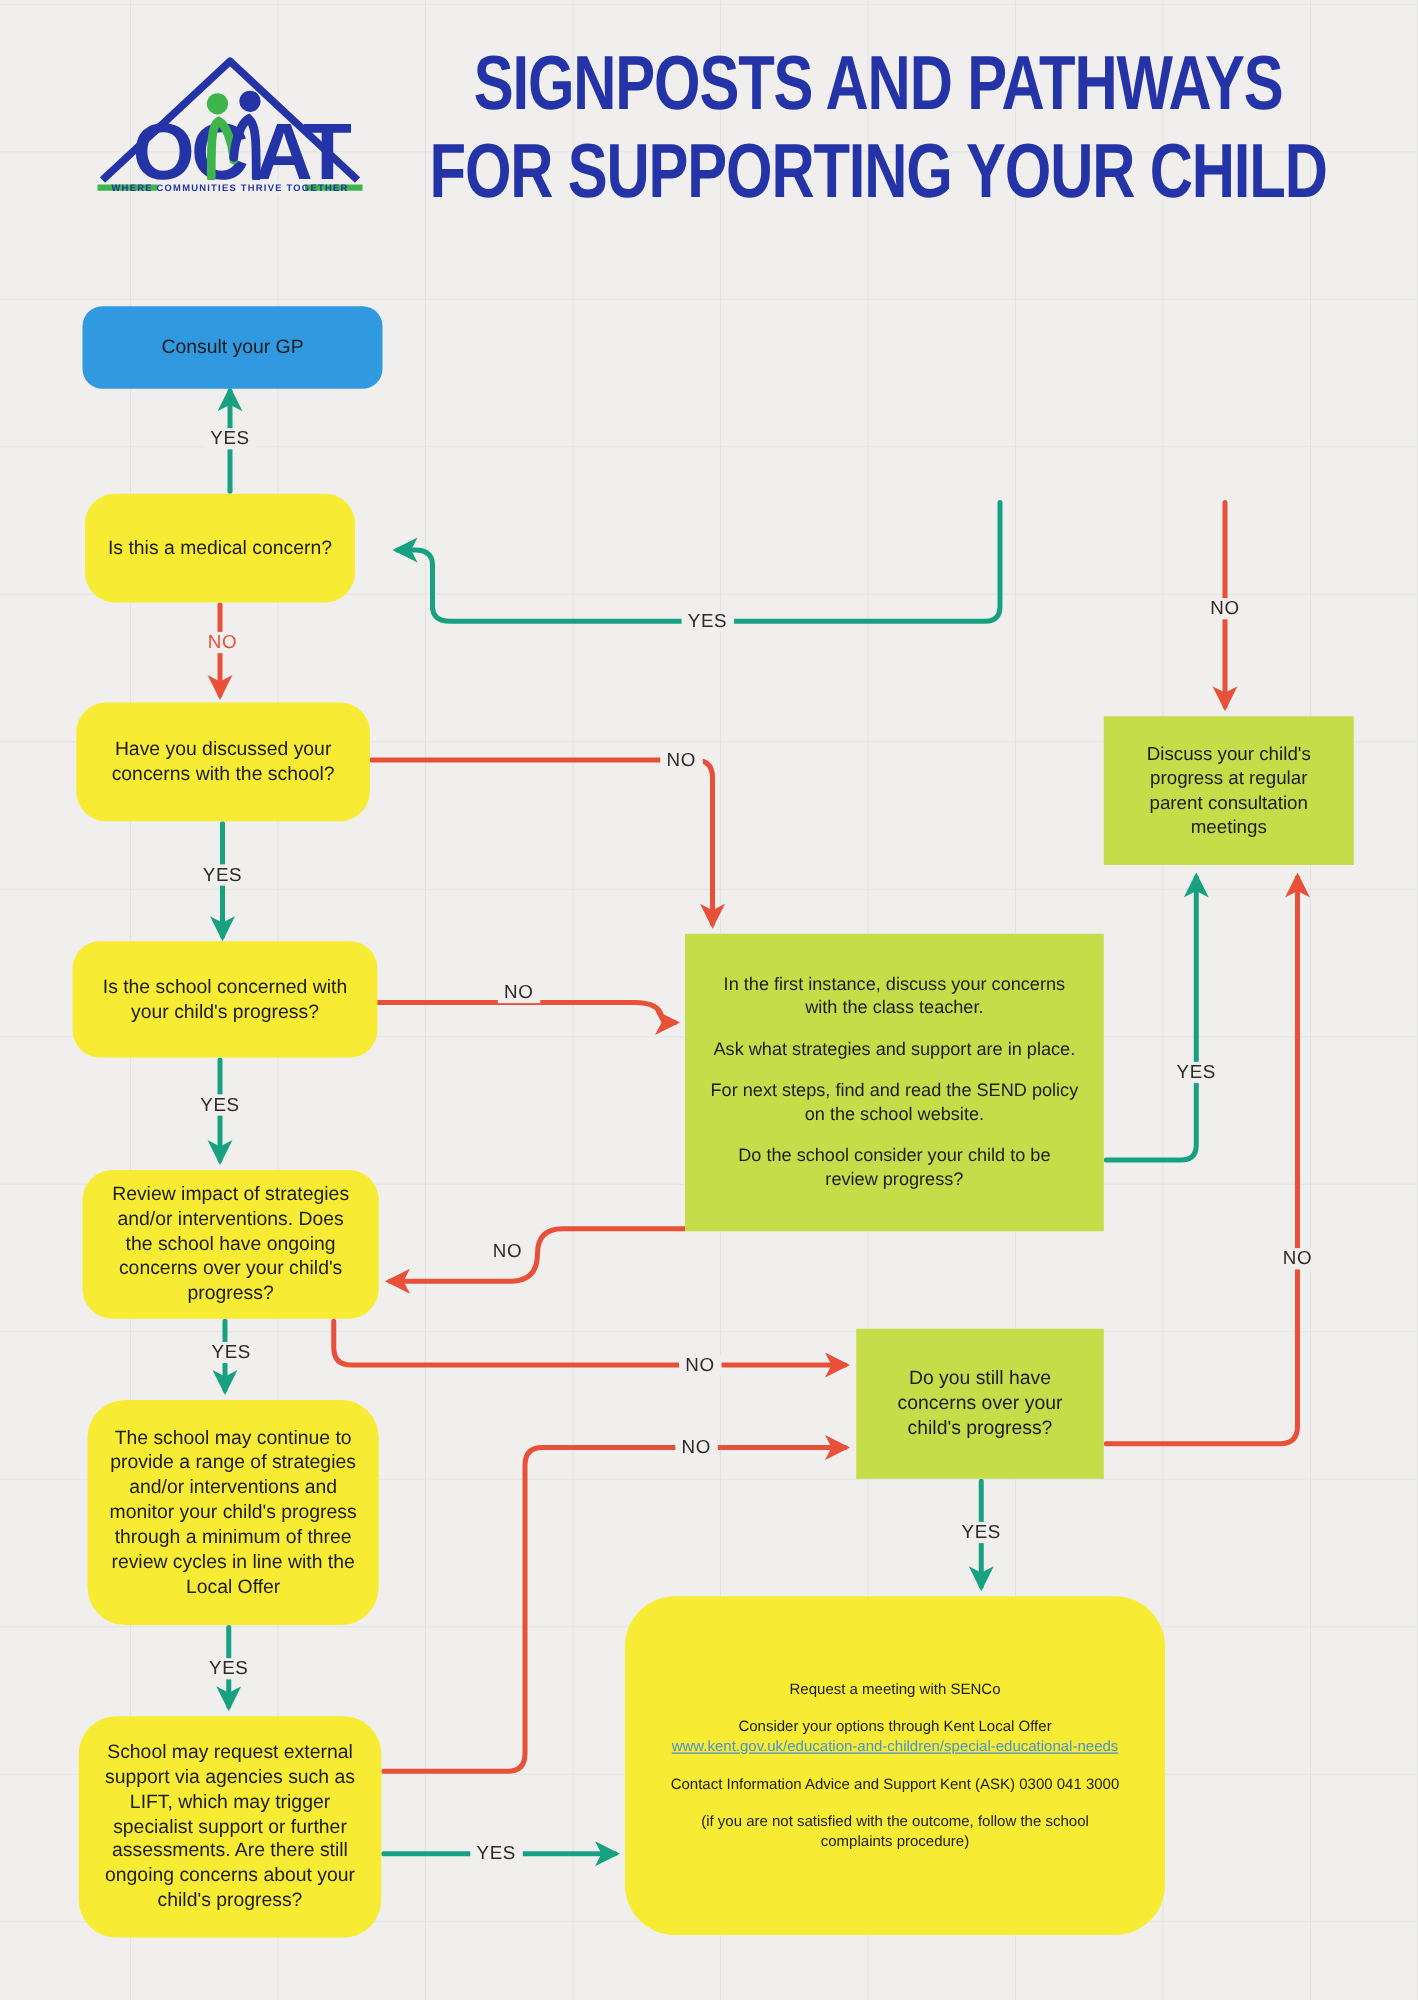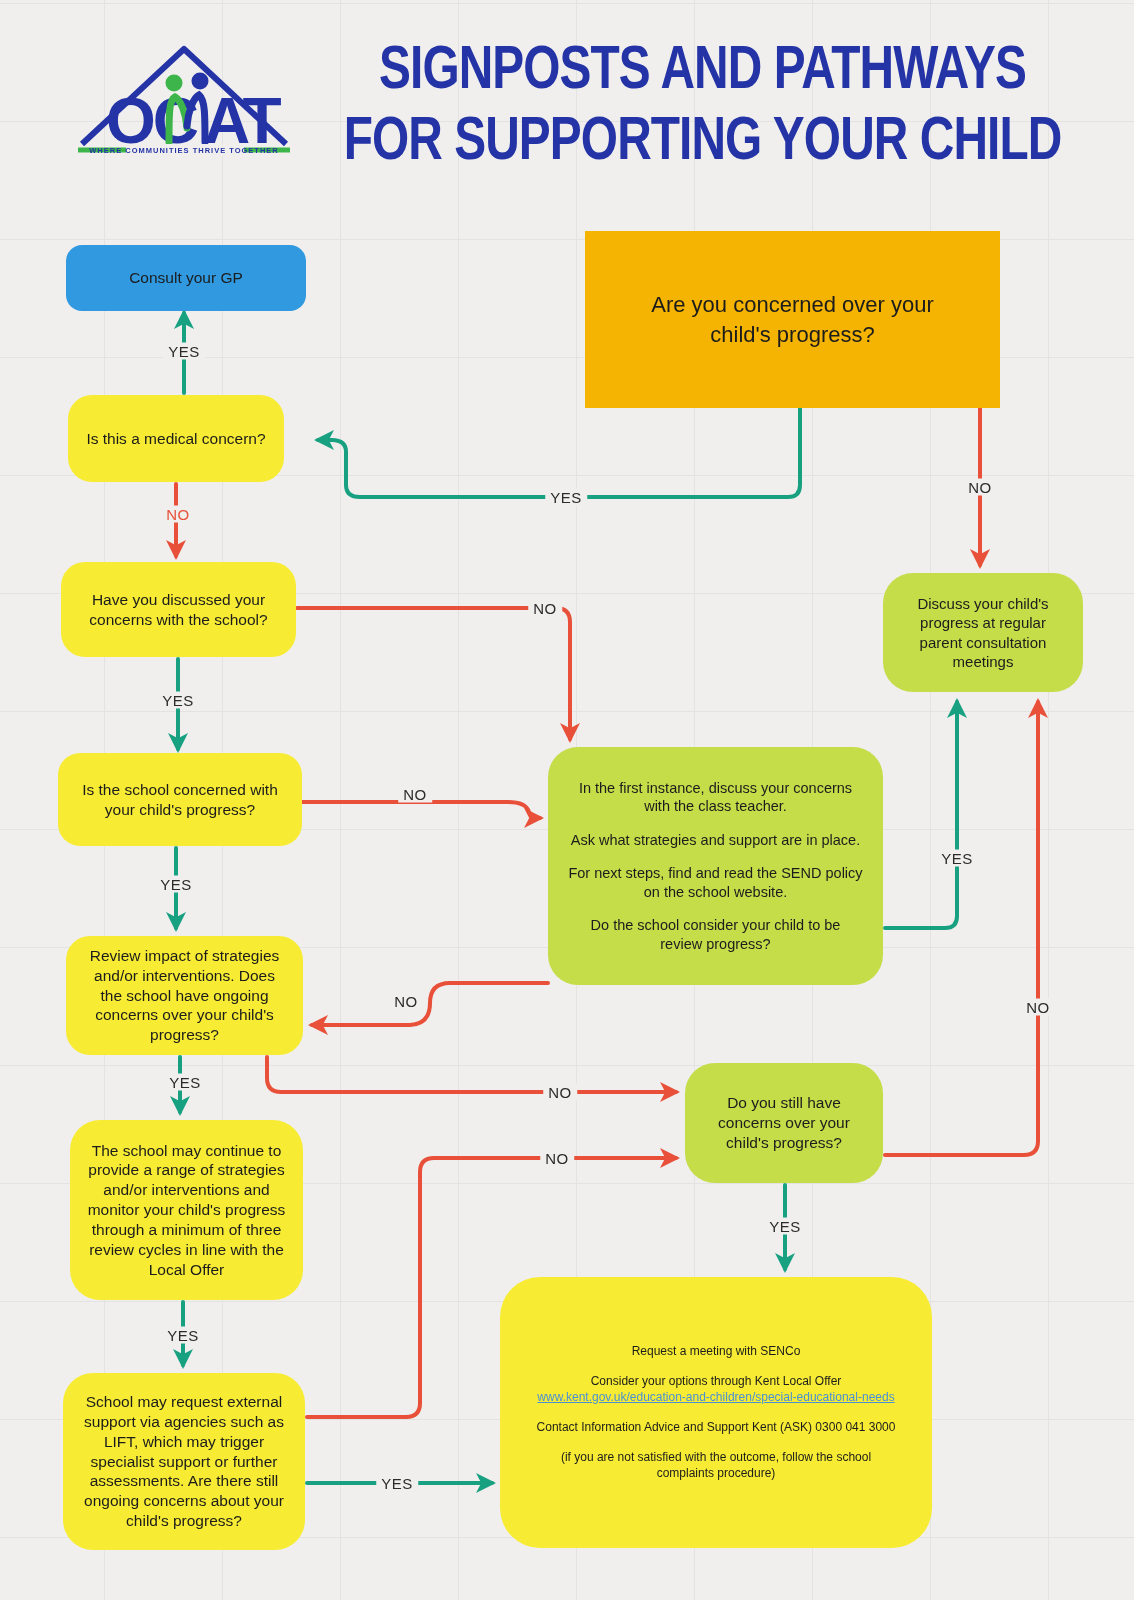--- a/index.html
+++ b/index.html
@@ -13,21 +13,21 @@
     background-position:104px 357px;
     font-family:Liberation Sans, sans-serif;
   }
   svg.edges{position:absolute;left:0;top:0;z-index:1;pointer-events:none;}
   .node{
     position:absolute;z-index:2;display:flex;align-items:center;justify-content:center;
     text-align:center;color:#1c1c1c;box-sizing:border-box;padding:10px 16px;
     line-height:1.28;
   }
   .yellow{background:#f7ec33;}
-  .lime{background:#c5dd49;border-radius:30px;}
+  .lime{background:#c5dd49;}
   .orange{background:#f5b402;}
   .blue{background:#3099e0;}
   .r16{border-radius:16px;}
   .r24{border-radius:24px;}
   .r30{border-radius:30px;}
   .r40{border-radius:40px;}
   .fs15{font-size:15px;}
   .fs155{font-size:15.5px;}
   .fs22{font-size:22px;line-height:1.35;}
   .edge-label{
@@ -115,23 +115,20 @@
   </header>
 
   <div class="node blue r16 fs155" style="left:66px;top:245px;width:240px;height:66px;">
     <span>Consult your GP</span>
   </div>
 
   <div class="node yellow r24 fs155" style="left:68px;top:395px;width:216px;height:87px;">
     <span>Is this a medical concern?</span>
   </div>
 
-  <div class="node orange fs22" style="left:585px;top:231px;width:415px;height:177px;padding:10px 40px;">
-    <span>Are you concerned over your child's progress?</span>
-  </div>
 
   <div class="node yellow r24 fs155" style="left:61px;top:562px;width:235px;height:95px;">
     <span>Have you discussed your concerns with the school?</span>
   </div>
 
   <div class="node yellow r24 fs155" style="left:58px;top:753px;width:244px;height:93px;border-radius:22px;">
     <span>Is the school concerned with your child's progress?</span>
   </div>
 
   <div class="node yellow r30 fs155" style="left:70px;top:1120px;width:233px;height:180px;">

